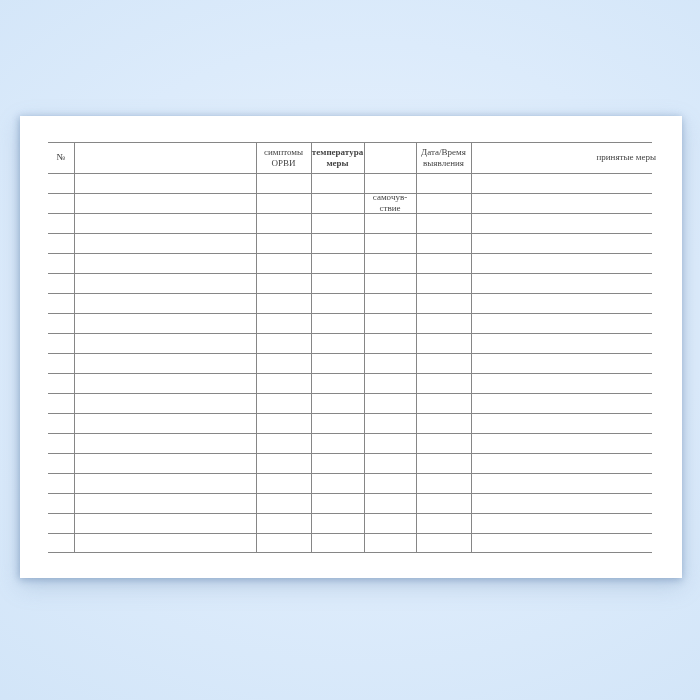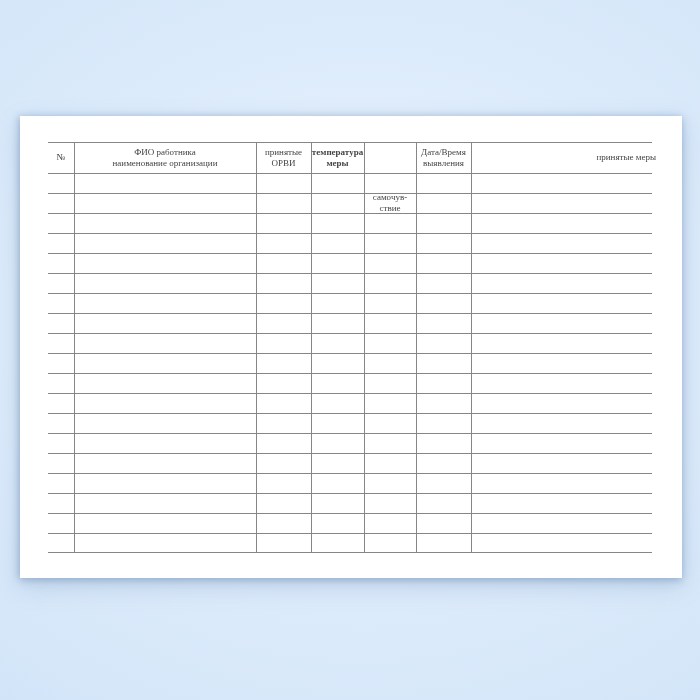--- a/index.html
+++ b/index.html
@@ -102,27 +102,23 @@
         <div class="vline" style="left: 291px;"></div>
         <div class="vline" style="left: 344px;"></div>
         <div class="vline" style="left: 396px;"></div>
         <div class="vline" style="left: 451px;"></div>
       </div>
 
     <div class="colhead h0">
       <div>№</div>
     </div>
 
-    <div class="colhead h1">
-      <div>ФИО работника</div>
-      <div>наименование организации</div>
-    </div>
 
     <div class="colhead h2">
-      <div>принятые</div>
+      <div>симптомы</div>
       <div>ОРВИ</div>
     </div>
 
     <div class="colhead h3">
       <div>температура</div>
       <div>меры</div>
     </div>
 
     <div class="colhead h4">
       <div>самочув-</div>

